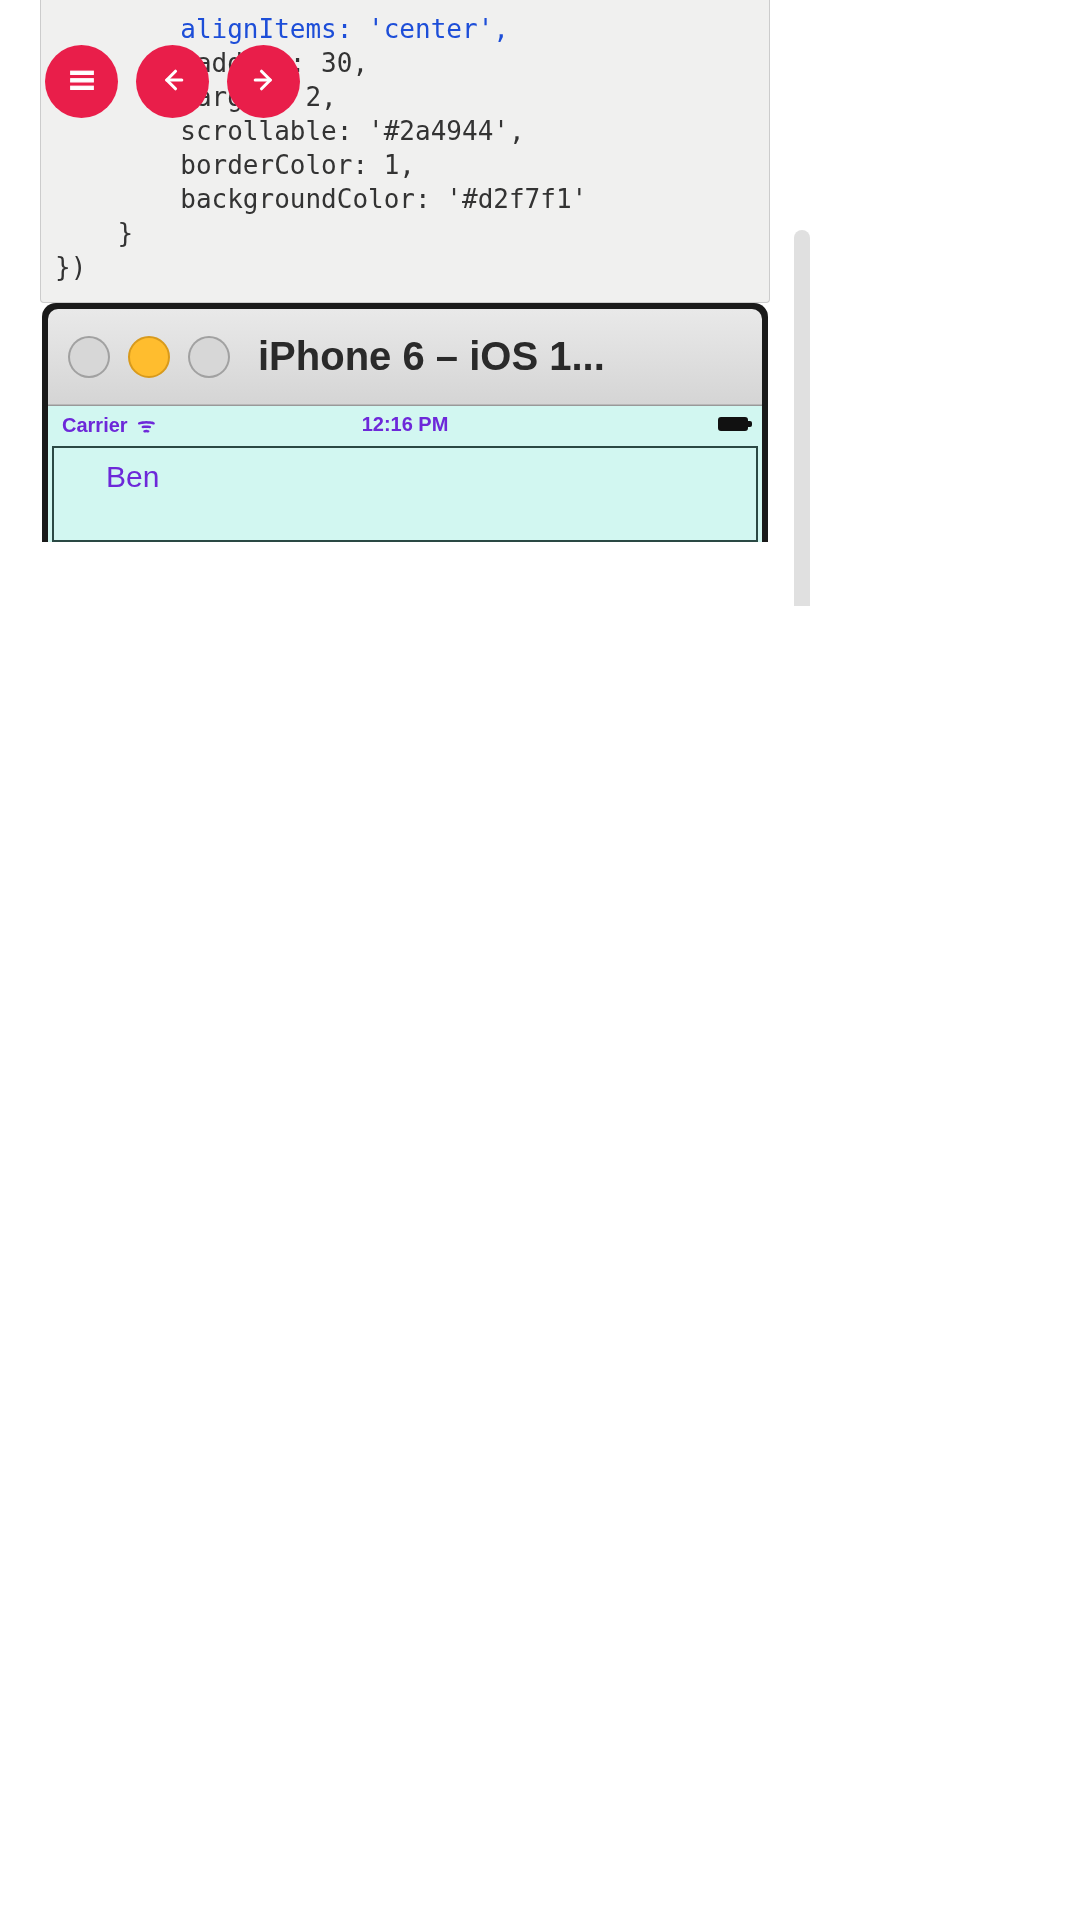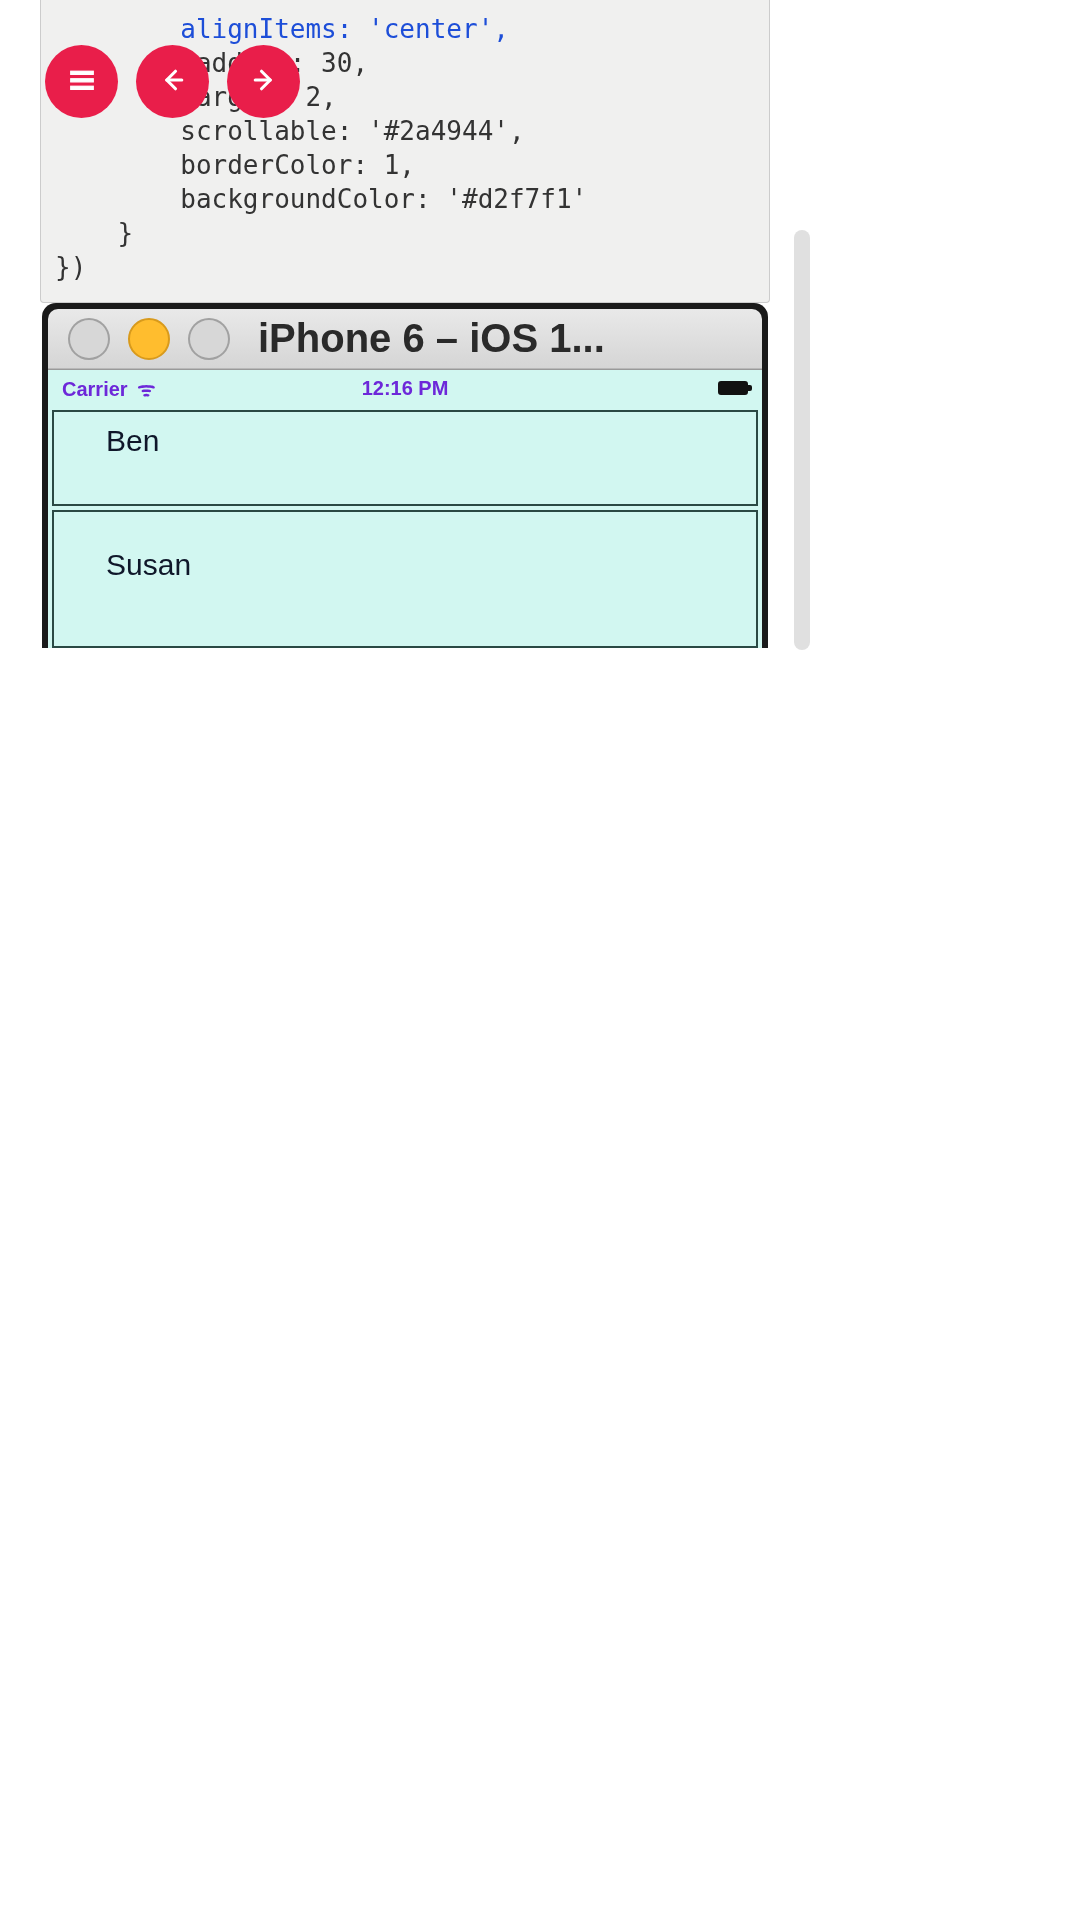--- a/index.html
+++ b/index.html
@@ -71,21 +71,21 @@
   }
   
   .sim {
     margin: 0 2px;
     background: #1a1a1a;
     border-radius: 14px 14px 0 0;
     padding: 6px 6px 0 6px;
   }
   .sim-titlebar {
     background: linear-gradient(#e9e9e9, #d5d5d5);
-    height: 60px;
+    height: 96px;
     border-radius: 10px 10px 0 0;
     display: flex;
     align-items: center;
     padding: 0 20px;
     gap: 18px;
     border-bottom: 1px solid #b8b8b8;
   }
   .traffic {
     width: 42px;
     height: 42px;
@@ -152,21 +152,21 @@
   .wifi {
     font-size: 20px;
     margin-left: 4px;
   }
   .list-row {
     background: #d2f7f1;
     border: 2px solid #2a4944;
     margin: 4px 4px;
     padding: 36px 68px 64px 52px;
     font-size: 30px;
-    color: #0f172a;
+    color: #6d28d9;
   }
   .list-row.first {
     padding-top: 12px;
     padding-bottom: 46px;
   }
   .list-row.last {
     padding-bottom: 8px;
     border-bottom: none;
     margin-bottom: 0;
   }
@@ -240,23 +240,20 @@
     </div>
     <div class="sim-body">
       <div class="statusbar statusbar-wrap">
         <span><span>Carrier</span><span class="wifi"> ᯤ</span></span>
         <span class="center">12:16 PM</span>
         <span><span class="battery"></span></span>
       </div>
       <div class="list-row first">
         <span>Ben</span>
       </div>
-      <div class="list-row">
-        <span>Susan</span>
-      </div>
     </div>
   </div>
 </div>
 
 <div class="scrollbar-track">
   <div class="thumb" style="top:0; height:420px;"></div>
   <div class="thumb" style="top:620px; height:60px;"></div>
 </div>
 
 </body></html>

